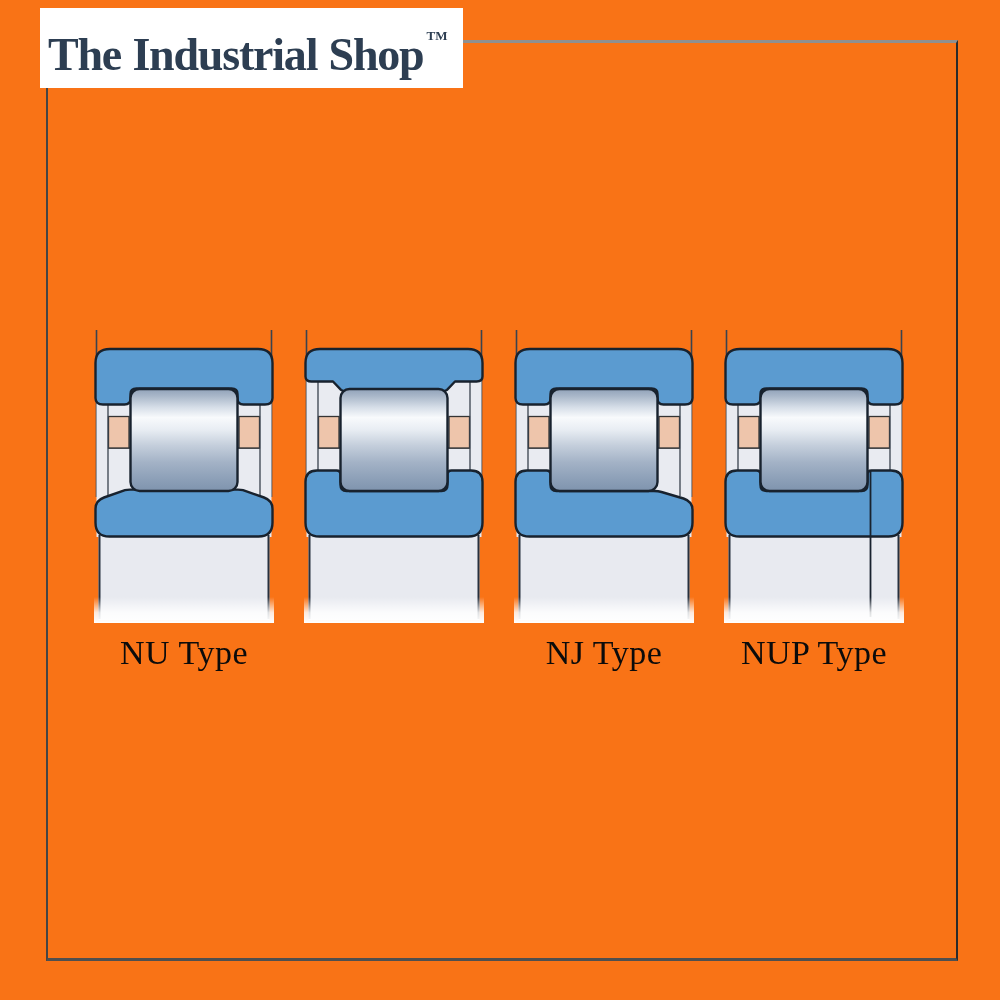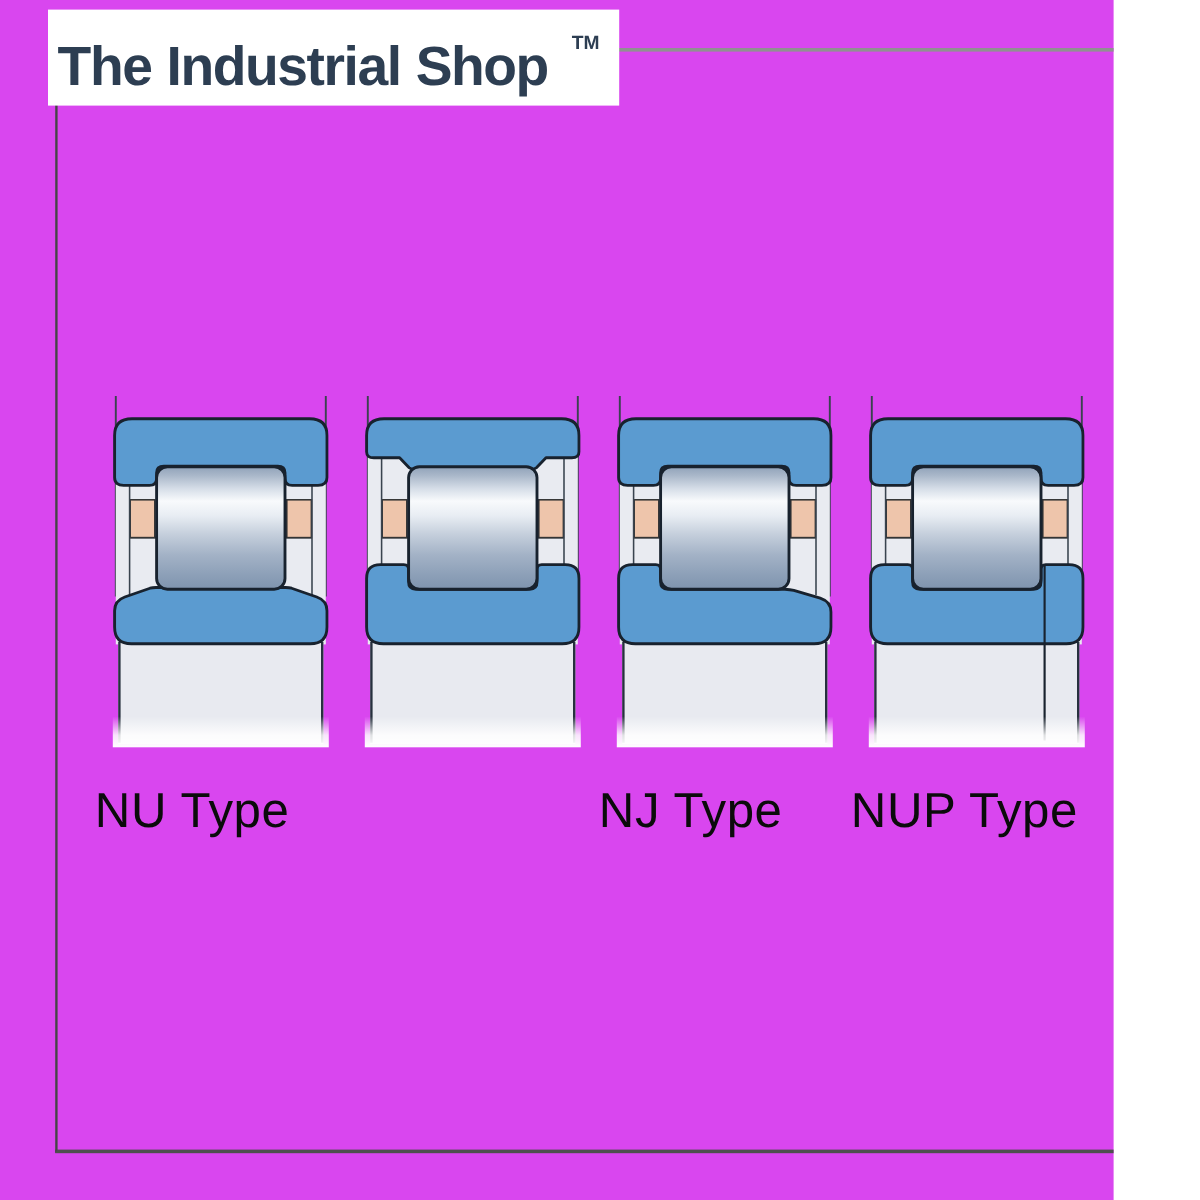--- a/index.html
+++ b/index.html
@@ -1,45 +1,45 @@
 <!DOCTYPE html>
 <html><head>
 <meta charset="utf-8">
 <style>
   html,body{margin:0;padding:0;background:#ffffff;}
   .canvas{
-    position:relative;width:928px;height:1000px;background:#d946ef;
-    font-family:Liberation Sans, sans-serif;overflow:hidden;
+    position:relative;width:1000px;height:1000px;background:#f97316;
+    font-family:Liberation Serif, serif;overflow:hidden;
   }
   .frame{
     position:absolute;left:46px;top:40px;width:908px;height:915px;
     border-top:3px solid #909090;
     border-right:2px solid #2b2b2b;
     border-bottom:3px solid #4f4f4f;
     border-left:2px solid #454545;
     z-index:1;
   }
   .logo{
     position:absolute;left:40px;top:8px;z-index:2;background:#ffffff;
     display:flex;align-items:flex-start;padding:12px 16px 10px 8px;
   }
   .brand{
     font-size:46px;font-weight:bold;letter-spacing:-1.2px;word-spacing:1px;
     color:#2d3e52;line-height:1.0;padding-top:12px;white-space:nowrap;
   }
   .tm{
-    font-size:16px;font-weight:bold;color:#2d3e52;margin-left:20px;margin-top:8px;
+    font-size:13px;font-weight:bold;color:#2d3e52;margin-left:3px;margin-top:8px;
     letter-spacing:0;
   }
   .bearing{position:absolute;top:327px;width:180px;height:372px;z-index:2;}
   .b1{left:94px;} .b2{left:304px;} .b3{left:514px;} .b4{left:724px;}
   .bsvg{position:absolute;left:0;top:0;}
   .blabel{
-    position:absolute;top:326px;left:-15px;width:210px;height:44px;line-height:44px;
-    text-align:left;font-size:41px;font-weight:500;color:#0b0b0b;letter-spacing:0.5px;
+    position:absolute;top:304px;left:-15px;width:210px;height:44px;line-height:44px;
+    text-align:center;font-size:34px;font-weight:500;color:#0b0b0b;letter-spacing:0.5px;
     white-space:nowrap;
   }
   
   .edge{stroke:#39434f;stroke-width:1.6;fill:none}
   .body{fill:#e9ebf1}
   .shaftr{fill:#e8eaf0}
   .shaftline{stroke:#27313f;stroke-width:2;fill:none}
   .thin{stroke:#39434f;stroke-width:1.3;fill:none}
   .cage{fill:#eec5ab;stroke:#343434;stroke-width:1.3}
   .ring{fill:#5b9bd0;stroke:#18222e;stroke-width:2.4;stroke-linejoin:round}

